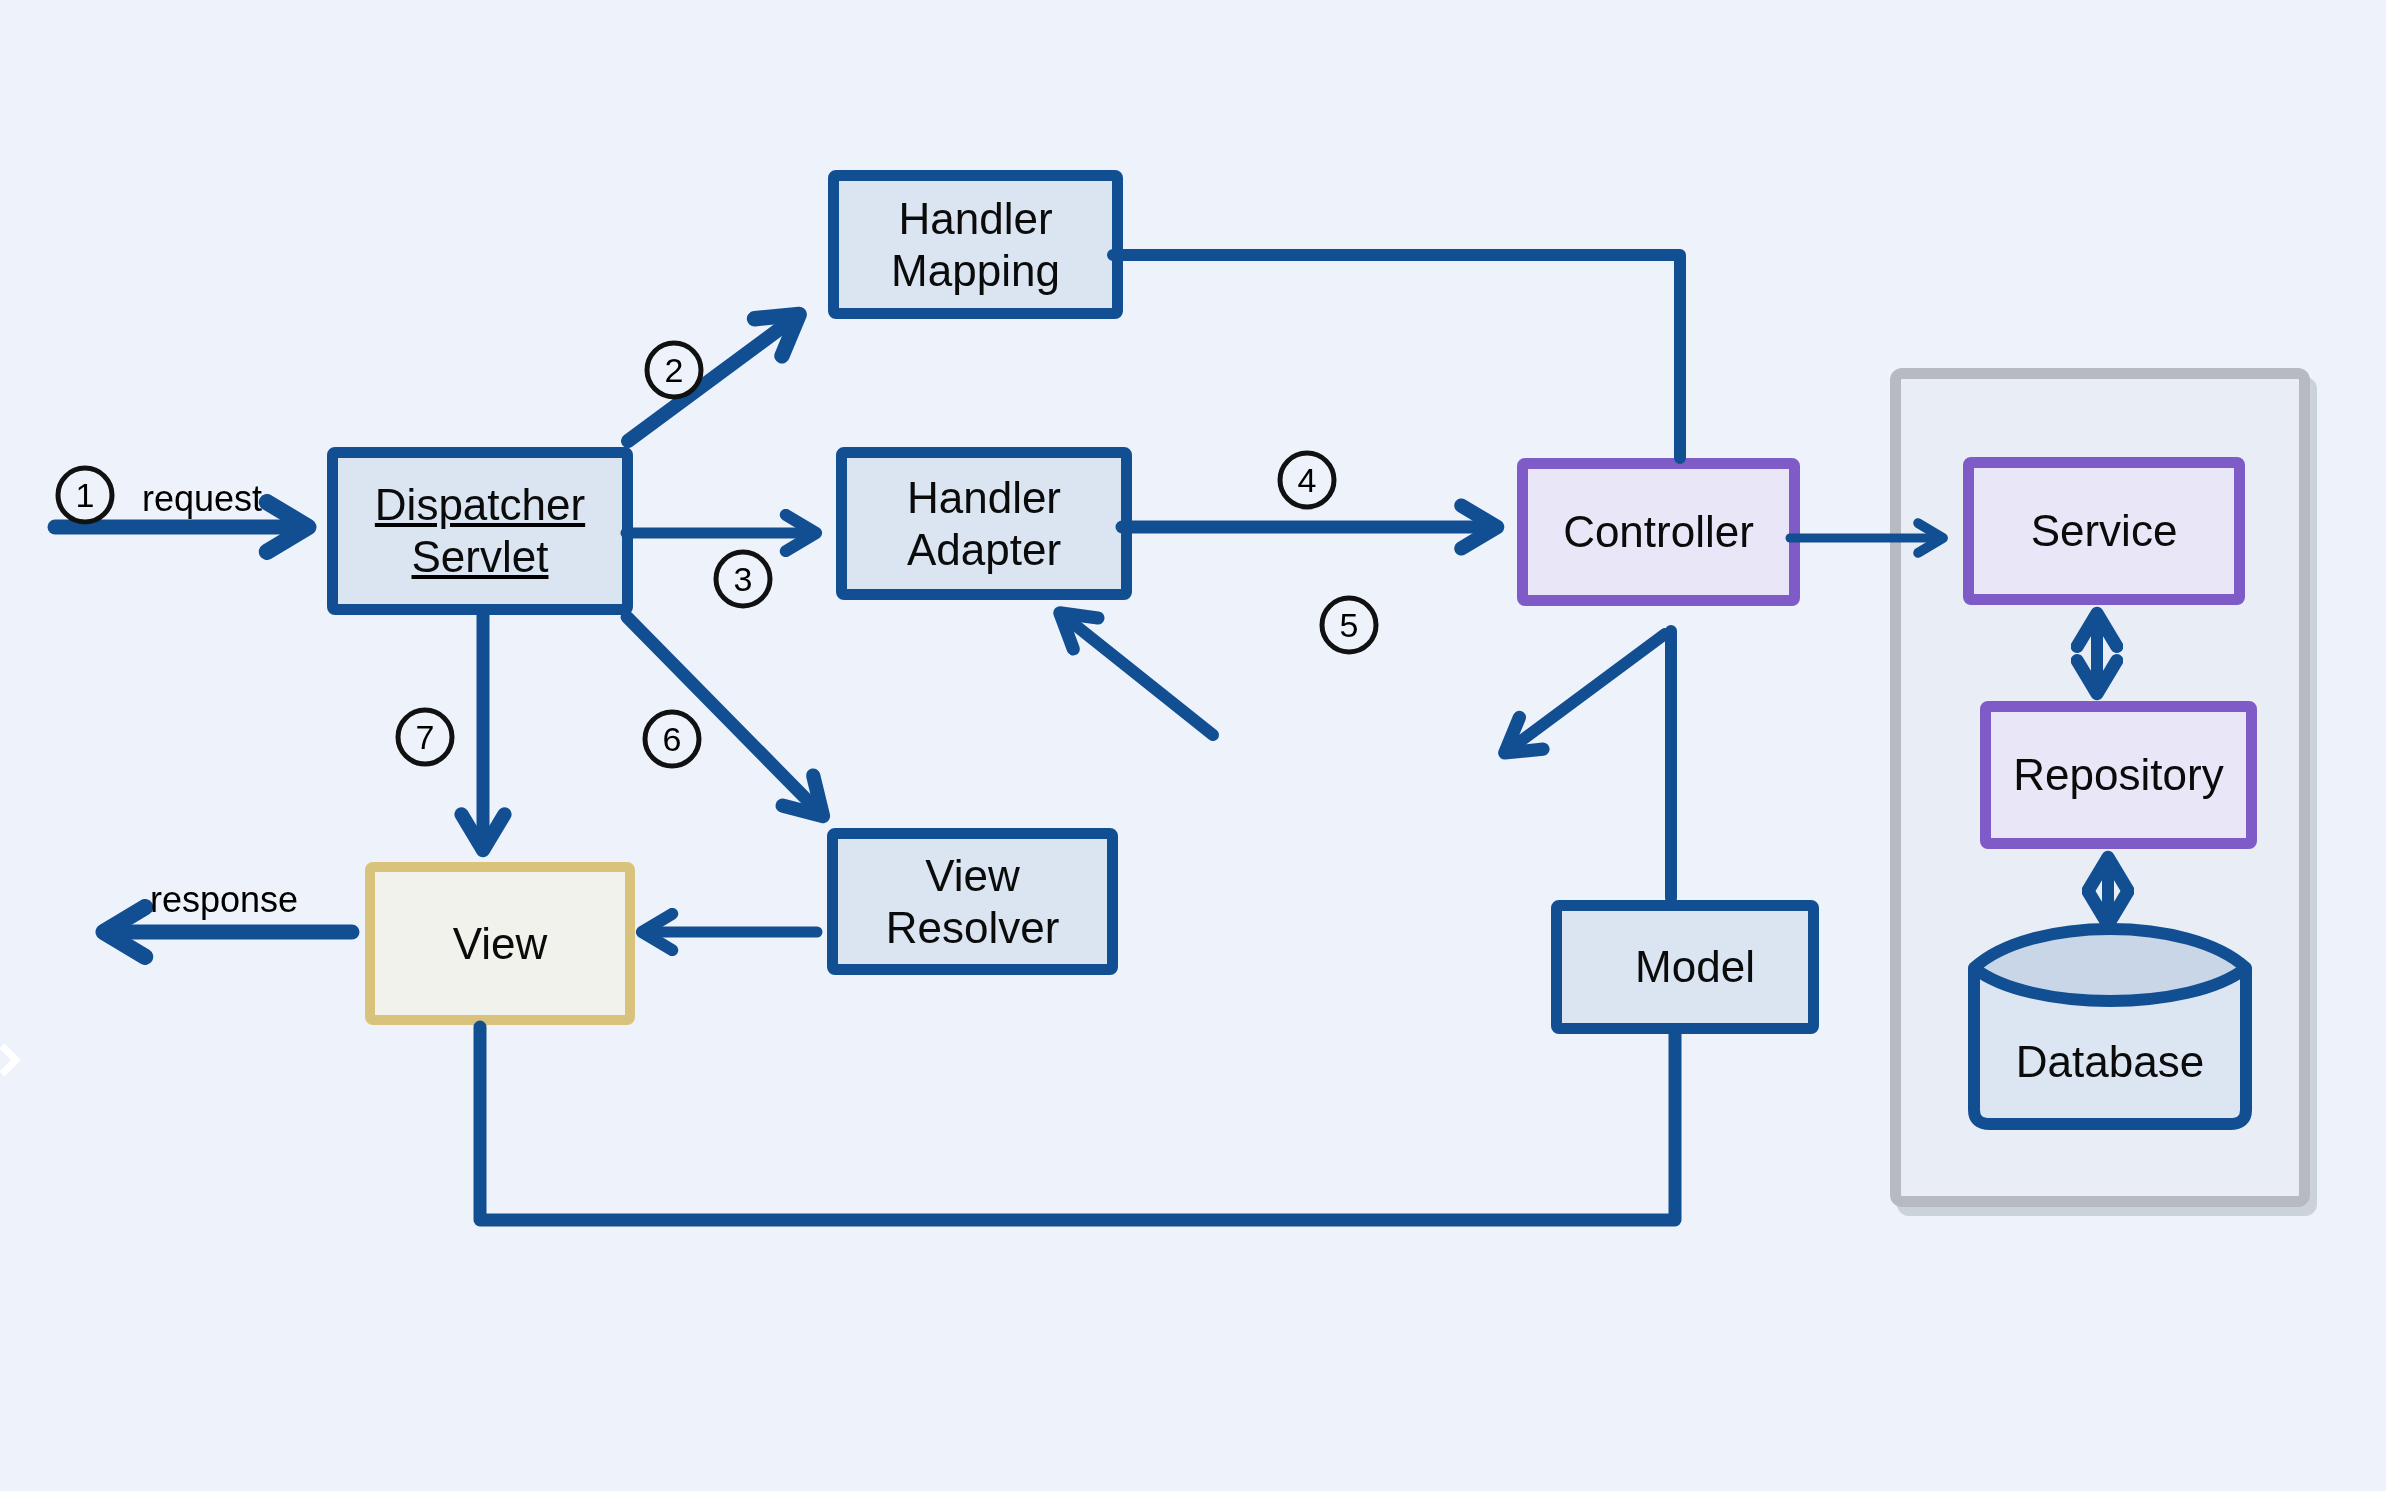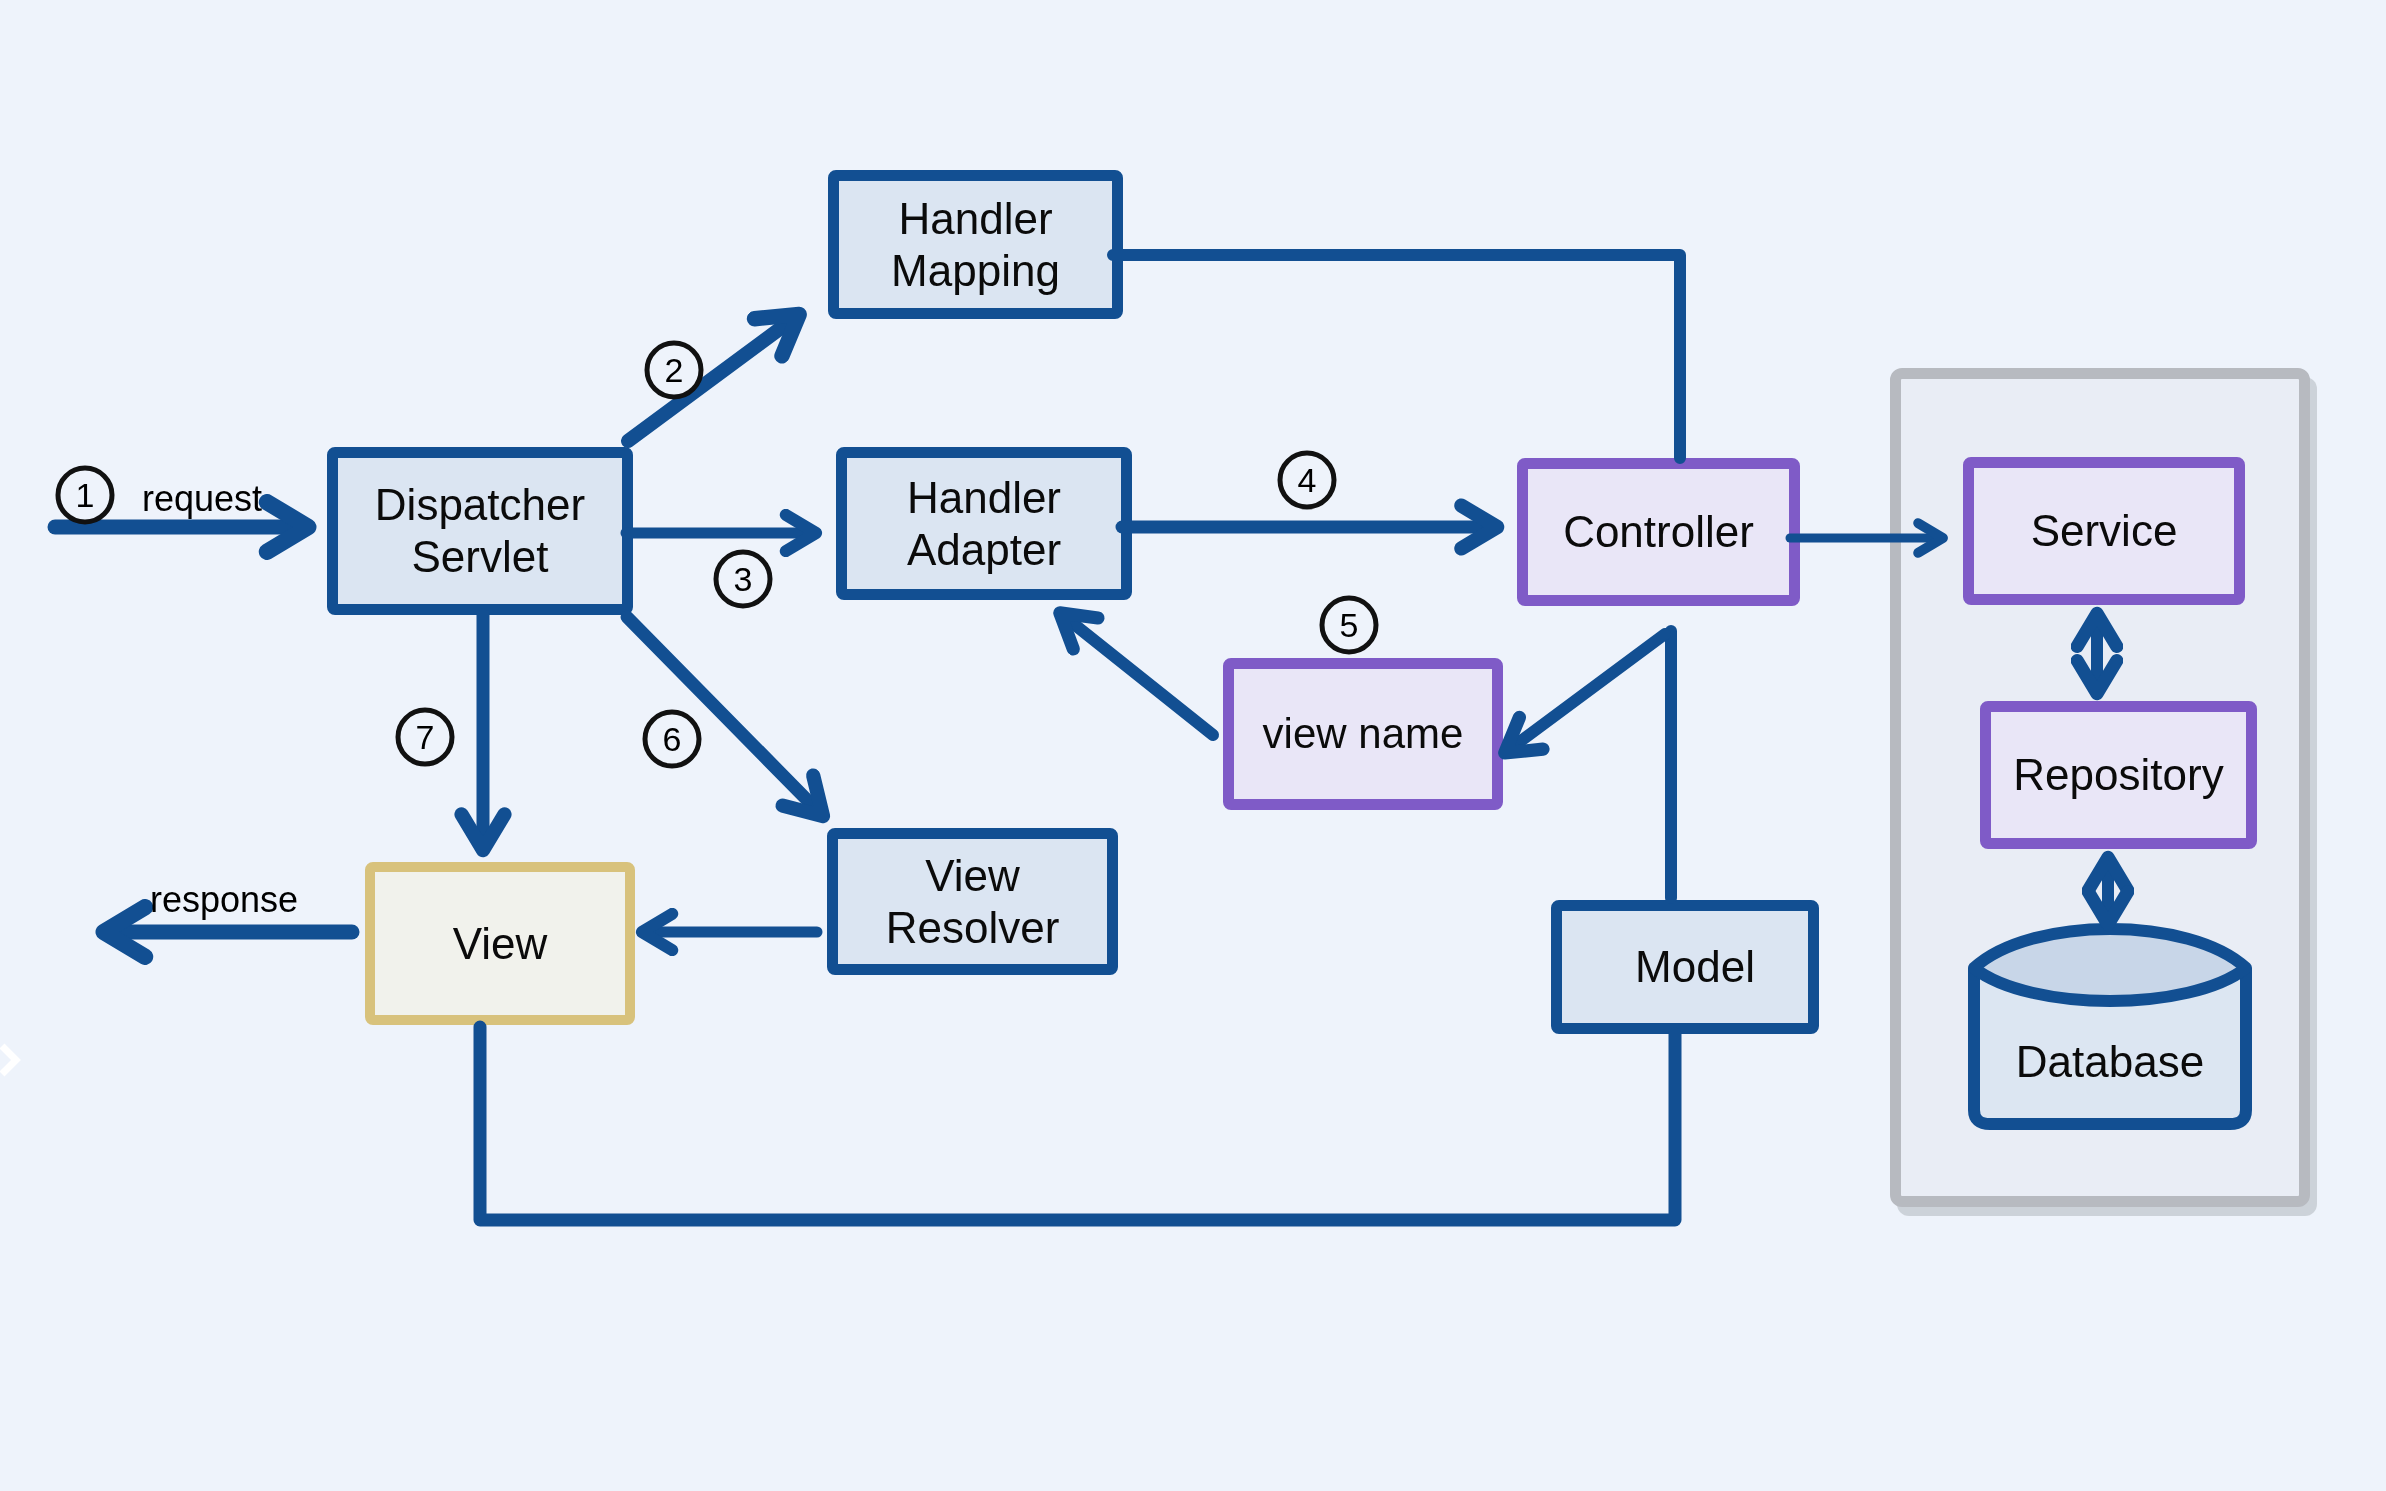--- a/index.html
+++ b/index.html
@@ -35,41 +35,38 @@
       <path d="M1974,968 C2030,916 2190,916 2246,968 C2190,1012 2030,1012 1974,968 Z" fill="#c8d6e8" stroke="#124f92" stroke-width="12" stroke-linejoin="round"></path>
     </g>
     <path d="M2,1046 L16,1060 L2,1074" fill="none" stroke="#ffffff" stroke-width="7"></path>
   </svg>
 
   <div class="node node-blue" style="left:818px;top:170px;width:295px;height:149px;">
     <div class="node-label">Handler
 Mapping</div>
   </div>
 
-  <div class="node node-blue" style="left:317px;top:447px;width:306px;height:168px;">
+  <div class="node node-blue" style="left:317px;top:447px;width:306px;height:168px;text-decoration:underline;">
     <div class="node-label">Dispatcher
 Servlet</div>
   </div>
 
   <div class="node node-blue" style="left:826px;top:447px;width:296px;height:153px;">
     <div class="node-label">Handler
 Adapter</div>
   </div>
 
   <div class="node node-purple" style="left:1507px;top:458px;width:283px;height:148px;">
     <div class="node-label">Controller</div>
   </div>
 
   <div class="node node-purple" style="left:1953px;top:457px;width:282px;height:148px;">
     <div class="node-label">Service</div>
   </div>
 
-  <div class="node node-purple" style="left:1213px;top:658px;width:280px;height:152px;">
-    <div class="node-label" style="font-size:42px;">view name</div>
-  </div>
 
   <div class="node node-blue" style="left:817px;top:828px;width:291px;height:147px;">
     <div class="node-label">View
 Resolver</div>
   </div>
 
   <div class="node node-tan" style="left:355px;top:862px;width:270px;height:163px;">
     <div class="node-label">View</div>
   </div>
 

